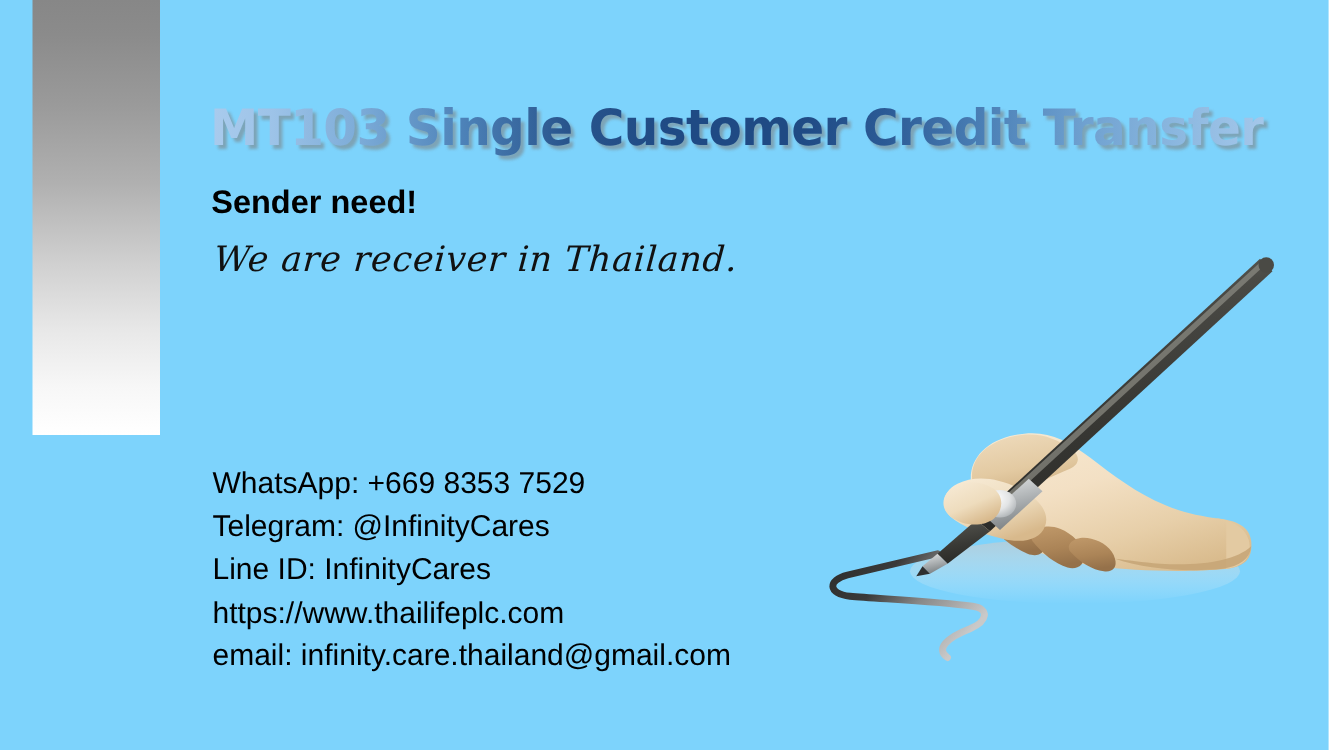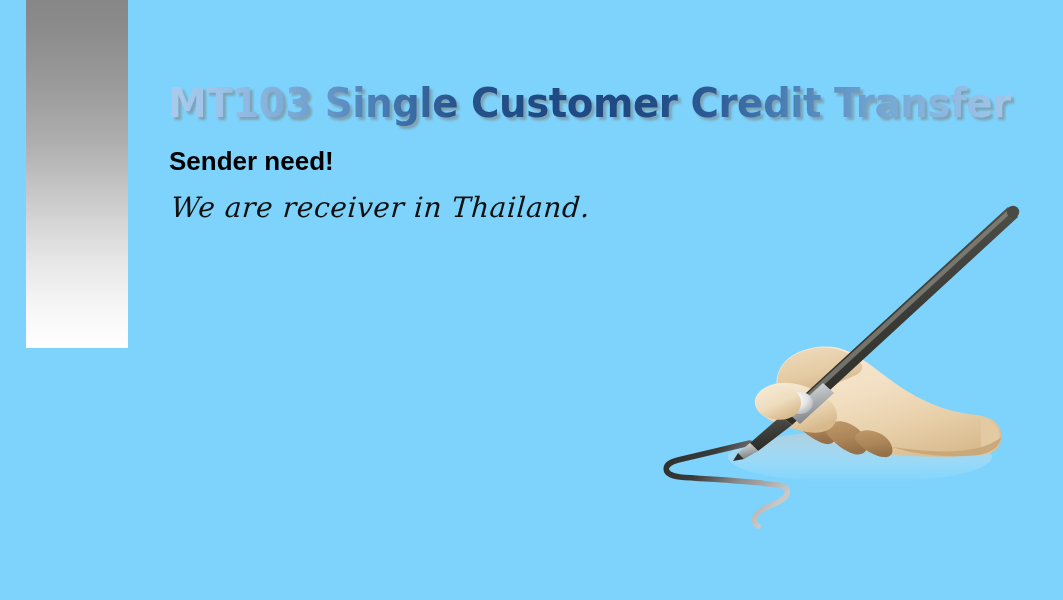--- a/index.html
+++ b/index.html
@@ -151,20 +151,27 @@
 
   <div class="title">
     <span class="title-shadow">MT103 Single Customer Credit Transfer</span>
     <span class="title-fill">MT103 Single Customer Credit Transfer</span>
   </div>
 
   <div class="headline">Sender need!</div>
 
   <div class="script-line">We are receiver in Thailand.</div>
 
+  <div class="contacts">
+    <div class="contact-line">WhatsApp: +669 8353 7529</div>
+    <div class="contact-line">Telegram: @InfinityCares</div>
+    <div class="contact-line">Line ID: InfinityCares</div>
+    <div class="contact-line">https://www.thailifeplc.com</div>
+    <div class="contact-line">email: infinity.care.thailand@gmail.com</div>
+  </div>
 
   <div class="illustration">
     <svg width="400" height="350" viewBox="0 0 400 350" xmlns="http://www.w3.org/2000/svg">
       <defs>
         <linearGradient id="skinMain" x1="0.15" y1="0" x2="0.75" y2="1">
           <stop offset="0%" stop-color="#f7e9d2"></stop>
           <stop offset="38%" stop-color="#f3e0c4"></stop>
           <stop offset="72%" stop-color="#e7cfa9"></stop>
           <stop offset="100%" stop-color="#d9bb8d"></stop>
         </linearGradient>

